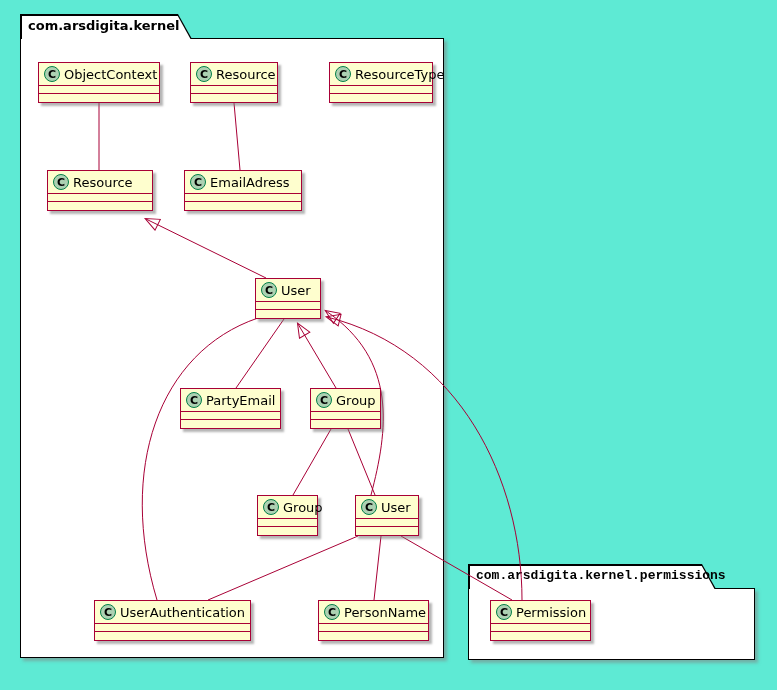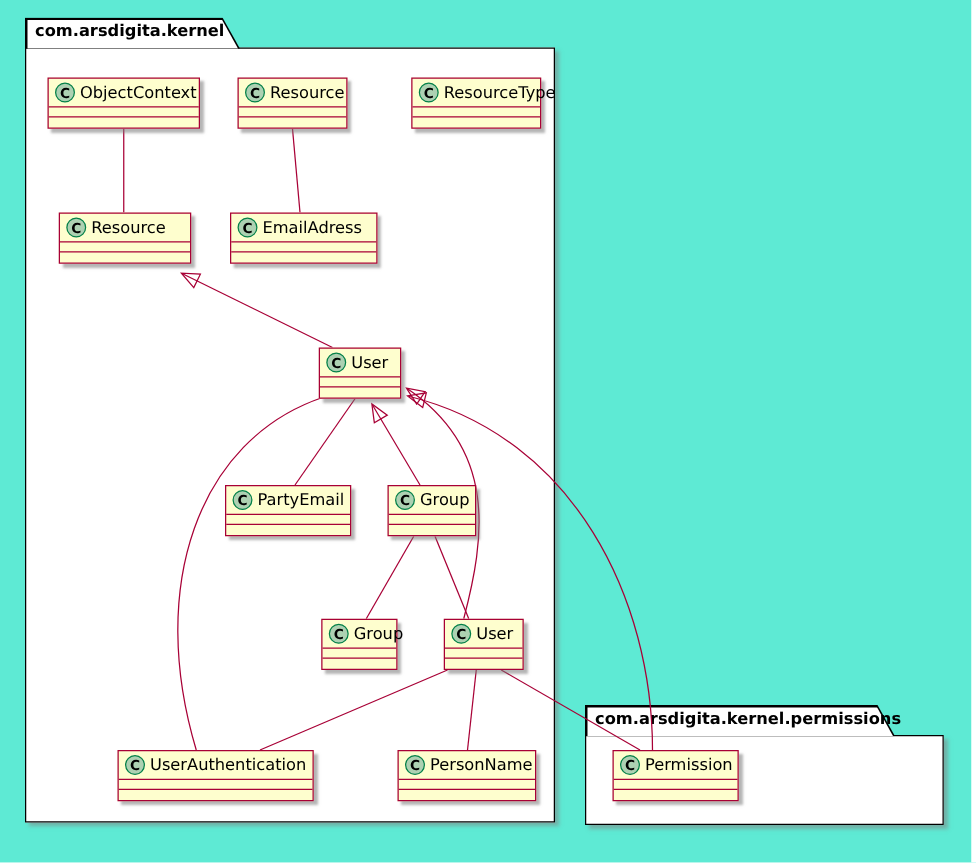--- a/index.html
+++ b/index.html
@@ -65,21 +65,21 @@
 <div class="canvas">
 
   <div class="package-body" style="left:20px; top:38px; width:424px; height:620px;"></div>
   <div class="package-tab" style="left:20px; top:14px; width:172px; height:25px;">
     <div class="tab-outer"></div>
     <div class="tab-inner"></div>
     <div class="tab-label">com.arsdigita.kernel</div>
   </div>
 
   <div class="package-body" style="left:468px; top:588px; width:287px; height:72px;"></div>
-  <div class="package-tab" style="left:468px; top:564px; width:248px; height:25px;">
+  <div class="package-tab" style="left:468px; top:564px; width:248px; height:25px;font-family:Liberation Mono, monospace;">
     <div class="tab-outer"></div>
     <div class="tab-inner"></div>
     <div class="tab-label">com.arsdigita.kernel.permissions</div>
   </div>
 
   <svg class="edges" width="781" height="690" viewBox="0 0 781 690">
     <defs>
       <marker id="tri" markerUnits="userSpaceOnUse" markerWidth="18" markerHeight="16" refX="14" refY="7" orient="auto">
         <path d="M 1 1 L 15 7 L 1 13 z" fill="#ffffff" stroke="#A80036" stroke-width="1.2"></path>
       </marker>

